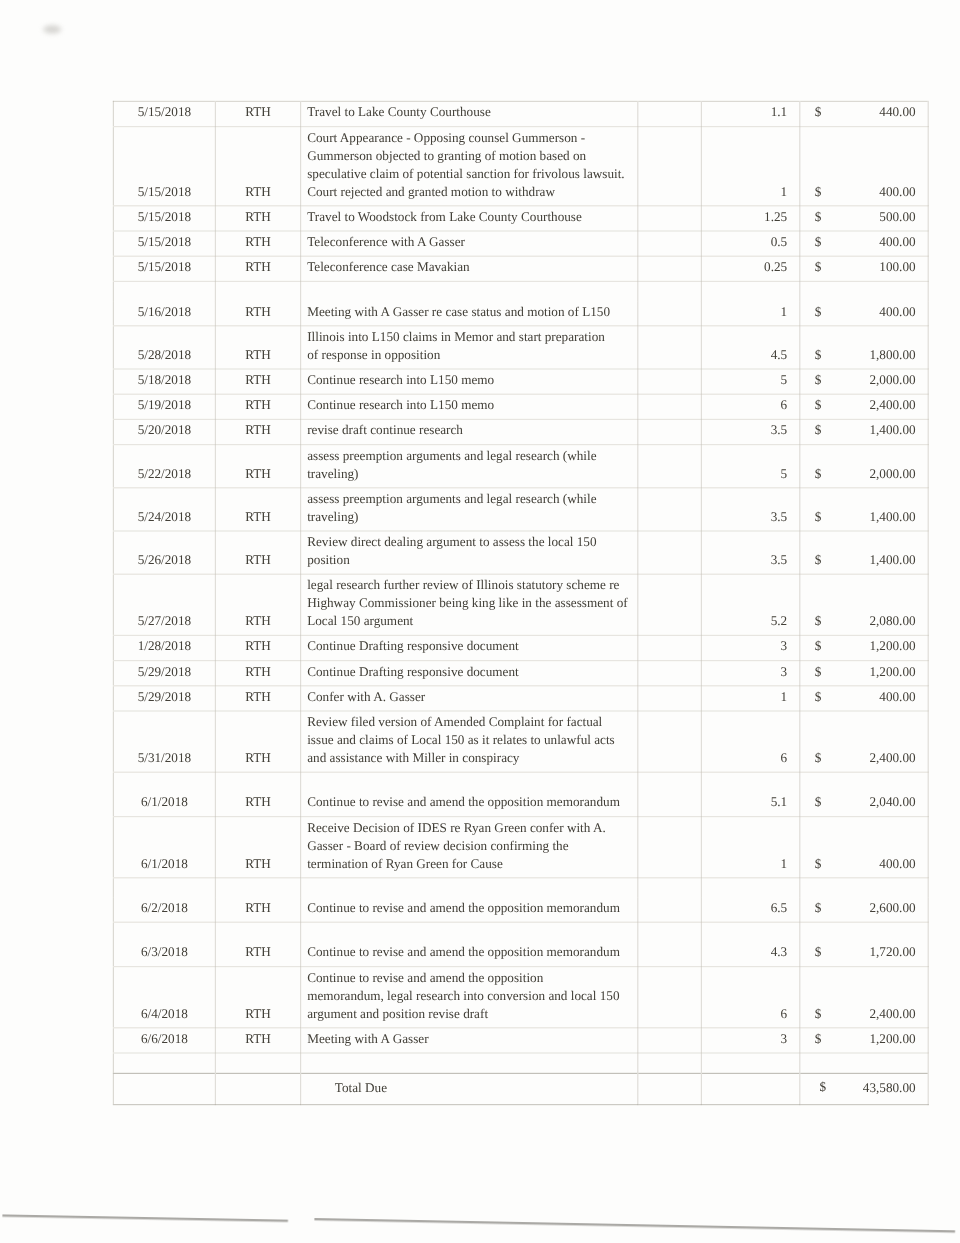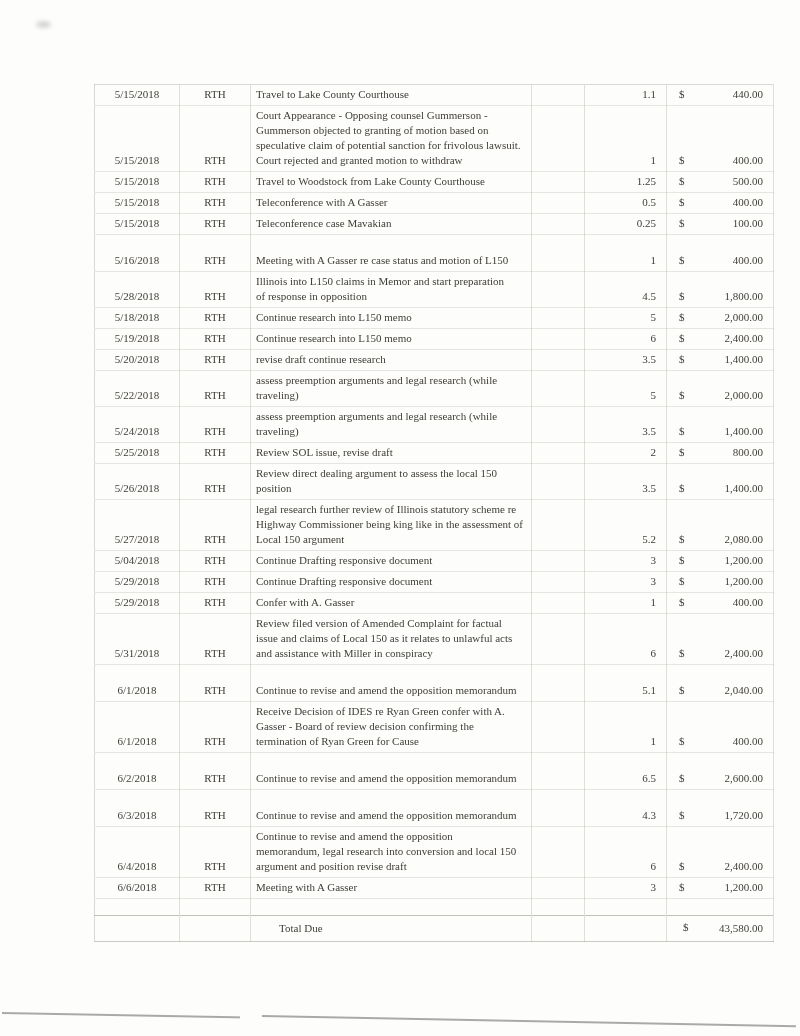--- a/index.html
+++ b/index.html
@@ -204,31 +204,20 @@
           <td class="c-desc">assess preemption arguments and legal research (while
 traveling)</td>
           <td class="c-blank"></td>
           <td class="c-hours">3.5</td>
           <td class="c-amt">
             <span class="cur">$</span>
             <span class="val">1,400.00</span>
           </td>
         </tr>
         <tr>
-          <td class="c-date">5/25/2018</td>
-          <td class="c-init">RTH</td>
-          <td class="c-desc">Review SOL issue, revise draft</td>
-          <td class="c-blank"></td>
-          <td class="c-hours">2</td>
-          <td class="c-amt">
-            <span class="cur">$</span>
-            <span class="val">800.00</span>
-          </td>
-        </tr>
-        <tr>
           <td class="c-date">5/26/2018</td>
           <td class="c-init">RTH</td>
           <td class="c-desc">Review direct dealing argument to assess the local 150
 position</td>
           <td class="c-blank"></td>
           <td class="c-hours">3.5</td>
           <td class="c-amt">
             <span class="cur">$</span>
             <span class="val">1,400.00</span>
           </td>
@@ -240,21 +229,21 @@
 Highway Commissioner being king like in the assessment of
 Local 150 argument</td>
           <td class="c-blank"></td>
           <td class="c-hours">5.2</td>
           <td class="c-amt">
             <span class="cur">$</span>
             <span class="val">2,080.00</span>
           </td>
         </tr>
         <tr>
-          <td class="c-date">5/04/2018</td>
+          <td class="c-date">1/28/2018</td>
           <td class="c-init">RTH</td>
           <td class="c-desc">Continue Drafting responsive document</td>
           <td class="c-blank"></td>
           <td class="c-hours">3</td>
           <td class="c-amt">
             <span class="cur">$</span>
             <span class="val">1,200.00</span>
           </td>
         </tr>
         <tr>

